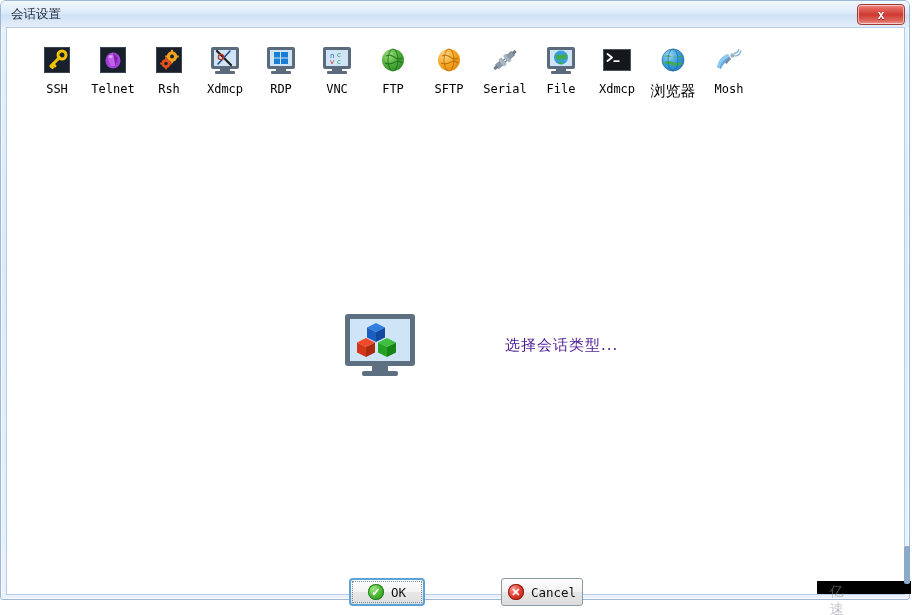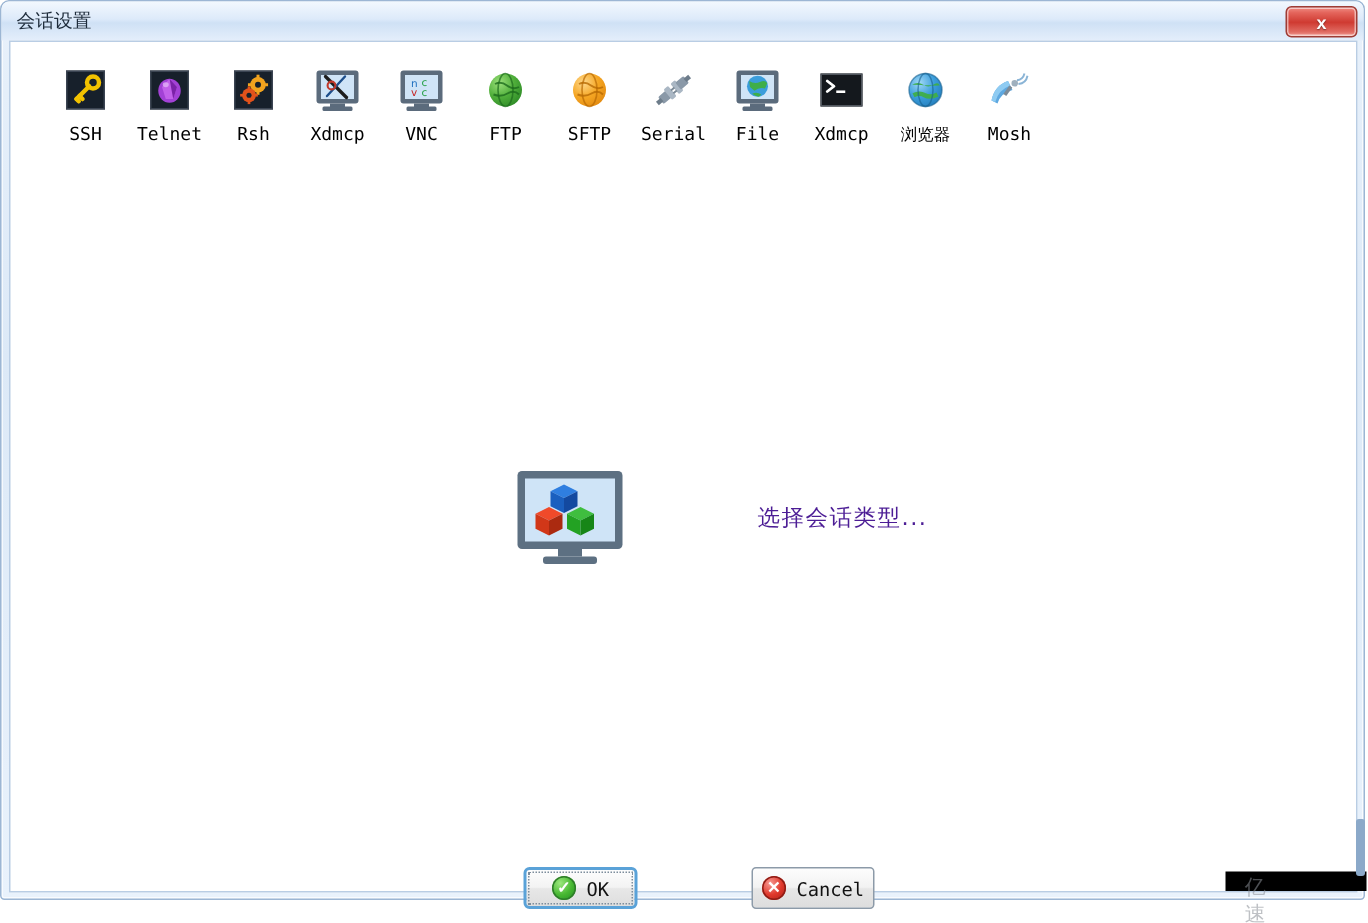--- a/index.html
+++ b/index.html
@@ -100,21 +100,21 @@
   .tool-label {
     margin-top: 6px;
     font-size: 12px;
     color: #000000;
     font-family: "DejaVu Sans Mono", "Liberation Mono", monospace;
     letter-spacing: 0px;
     white-space: nowrap;
   }
   .tool-label.cjk {
     font-family: Liberation Sans, sans-serif;
-    font-size: 11px;
+    font-size: 15px;
   }
 
   
   .sq-dark {
     position:absolute; left:3px; top:3px; width:26px; height:26px;
     background: #17202b;
     border: 1px solid #3b4452;
     box-sizing: border-box;
   }
   .monitor {
@@ -315,20 +315,36 @@
               <div class="monitor-base"></div>
             <svg width="32" height="32" viewBox="0 0 32 32" style="position:absolute;left:0;top:0;">
               <path d="M8 7 L22 21" stroke="#1d1d1d" stroke-width="2.2" stroke-linecap="round"></path>
               <path d="M21 7 L9 20" stroke="#1d4f8c" stroke-width="1.6" stroke-linecap="round"></path>
               <circle cx="12" cy="13" r="2.6" fill="none" stroke="#c0392b" stroke-width="1.4"></circle>
             </svg>
           </div>
           <div class="tool-label">Xdmcp</div>
         </div>
 
+        <div class="tool-item">
+          <div class="tool-icon-wrap">
+            <div class="monitor">
+                <div class="monitor-screen"></div>
+              </div>
+            <div class="monitor-stand"></div>
+              <div class="monitor-base"></div>
+            <svg width="32" height="32" viewBox="0 0 32 32" style="position:absolute;left:0;top:0;">
+              <rect x="9" y="8" width="6" height="5.5" fill="#1a7fd4"></rect>
+              <rect x="16" y="8" width="7" height="5.5" fill="#1a7fd4"></rect>
+              <rect x="9" y="14.5" width="6" height="5.5" fill="#1a7fd4"></rect>
+              <rect x="16" y="14.5" width="7" height="5.5" fill="#1a7fd4"></rect>
+            </svg>
+          </div>
+          <div class="tool-label">RDP</div>
+        </div>
 
         <div class="tool-item">
           <div class="tool-icon-wrap">
             <div class="monitor">
                 <div class="monitor-screen"></div>
               </div>
             <div class="monitor-stand"></div>
               <div class="monitor-base"></div>
             <svg width="32" height="32" viewBox="0 0 32 32" style="position:absolute;left:0;top:0;">
               <text x="9" y="14" font-size="7" font-family="DejaVu Sans, sans-serif" fill="#1f6fbf">n</text>

